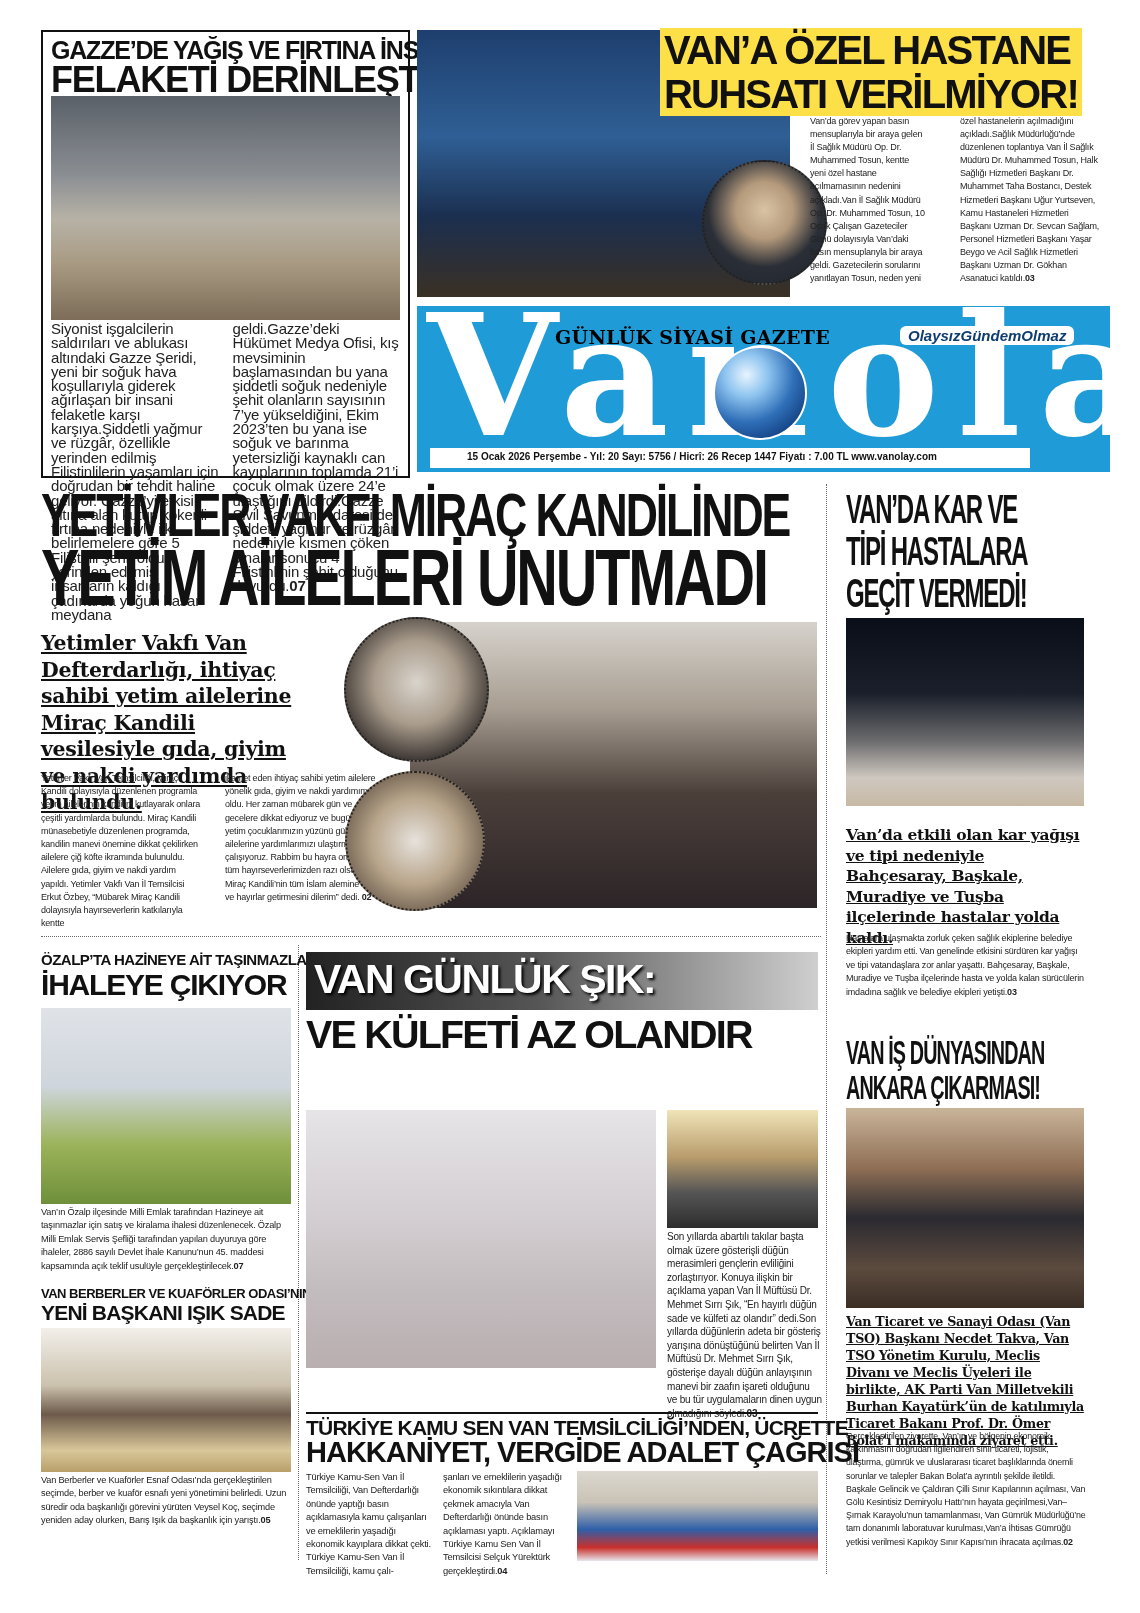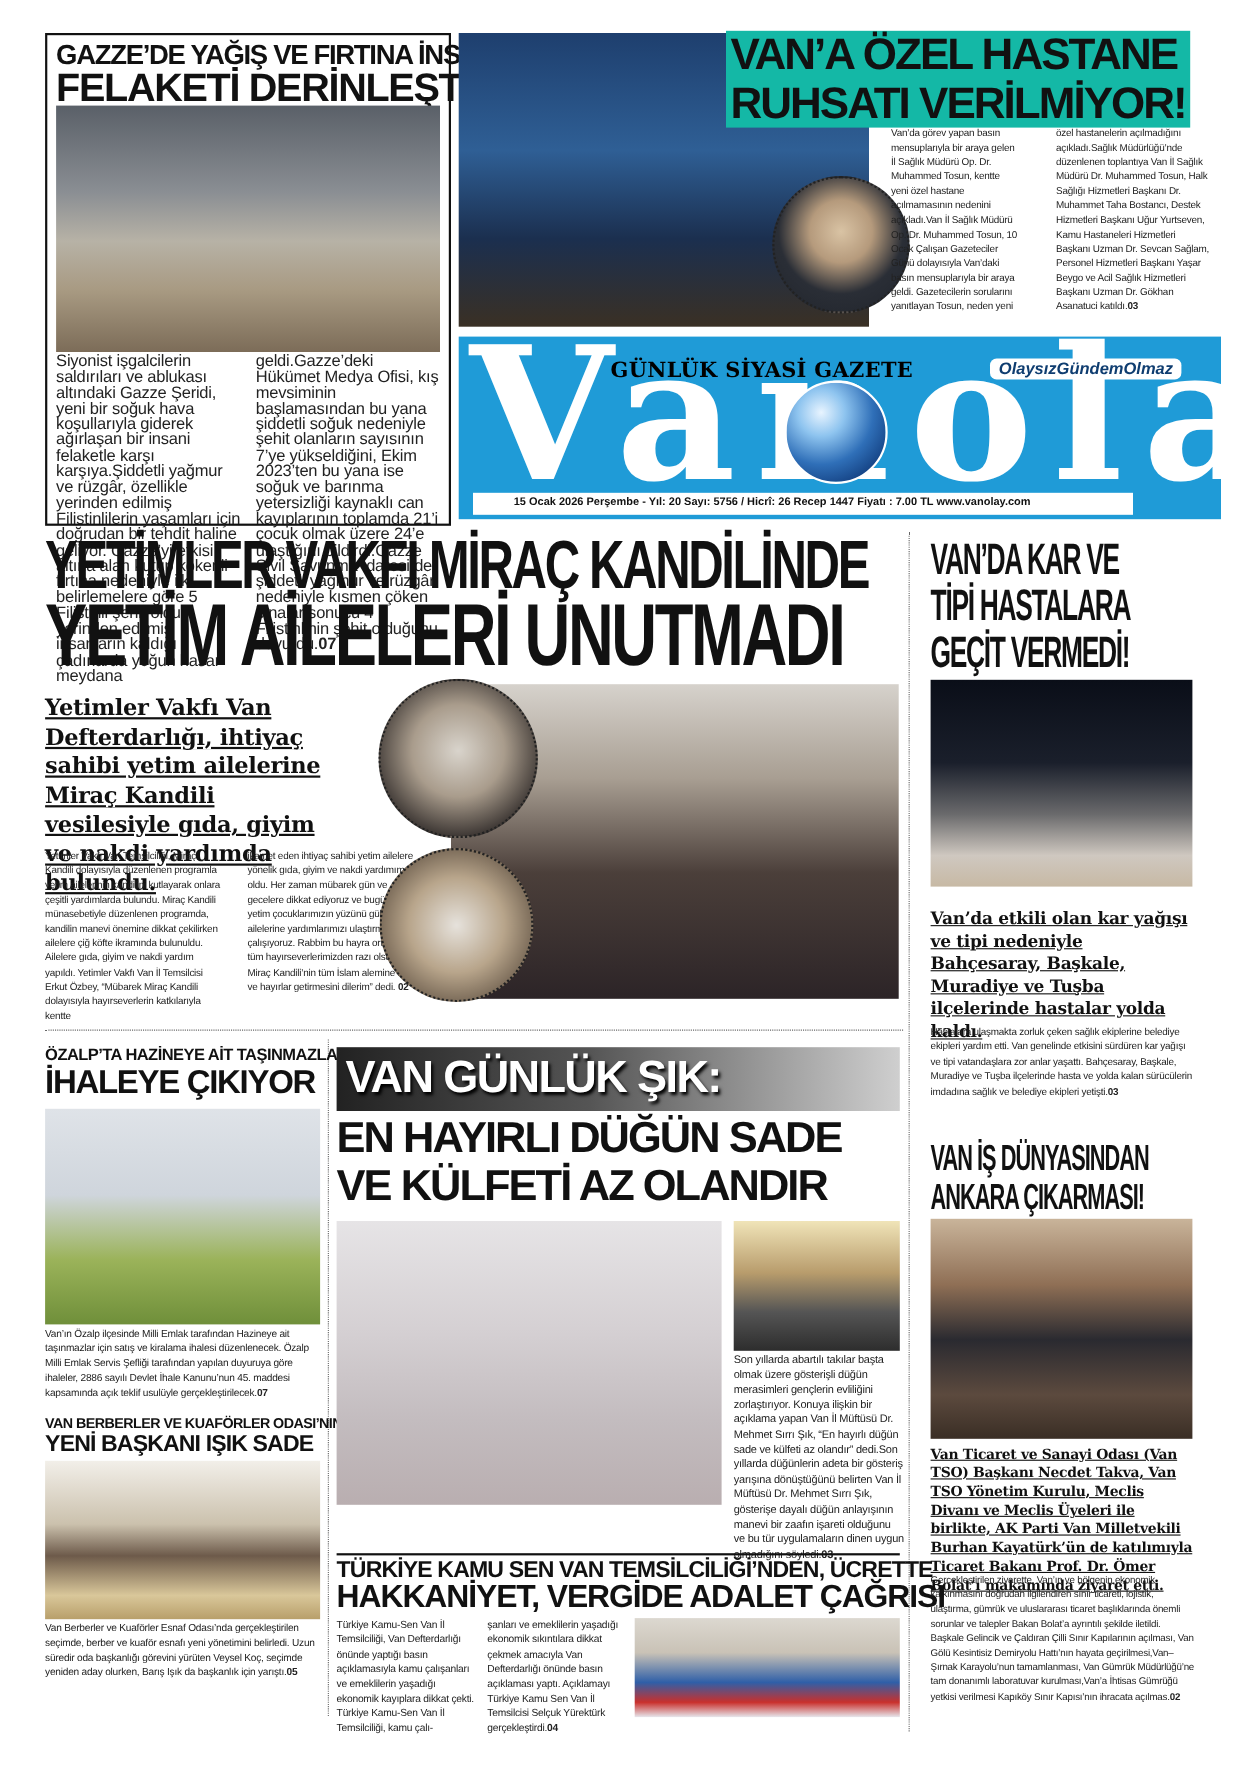--- a/index.html
+++ b/index.html
@@ -80,21 +80,21 @@
     <div style="font-size:36px">FELAKETİ DERİNLEŞTİRİYOR</div>
   </div>
   <div id="gaza-photo" class="abs photo"></div>
   <div id="gaza-text" class="abs body-text">
     <div>Siyonist işgalcilerin saldırıları ve ablukası altındaki Gazze Şeridi, yeni bir soğuk hava koşullarıyla giderek ağırlaşan bir insani felaketle karşı karşıya.Şiddetli yağmur ve rüzgâr, özellikle yerinden edilmiş Filistinlilerin yaşamları için doğrudan bir tehdit haline geliyor. Gazze’yi etkisi altına alan kutup kökenli fırtına nedeniyle ilk belirlemelere göre 5 Filistinli şehit oldu, yerinden edilmiş insanların kaldığı çadırlarda yoğun hasar meydana</div>
     <div><span>geldi.Gazze’deki Hükümet Medya Ofisi, kış mevsiminin başlamasından bu yana şiddetli soğuk nedeniyle şehit olanların sayısının 7’ye yükseldiğini, Ekim 2023’ten bu yana ise soğuk ve barınma yetersizliği kaynaklı can kayıplarının toplamda 21’i çocuk olmak üzere 24’e ulaştığını bildirdi.Gazze Sivil Savunma İdaresi de şiddetli yağmur ve rüzgâr nedeniyle kısmen çöken binalar sonucu 4 Filistinlinin şehit olduğunu duyurdu.</span><b>07</b></div>
   </div>
 </div>
 
 <div id="hosp-photo" class="abs photo"></div>
-<div id="hosp-title" class="abs" style="background:#14b8a6;padding:0 4px">
+<div id="hosp-title" class="abs" style="background:#fde047;padding:0 4px">
   <div>VAN’A ÖZEL HASTANE</div>
   <div>RUHSATI VERİLMİYOR!</div>
 </div>
 <div id="hosp-circle" class="abs"></div>
 <div id="hosp-col1" class="abs body-text" style="font-size:9px;line-height:13.1px">Van’da görev yapan basın mensuplarıyla bir araya gelen İl Sağlık Müdürü Op. Dr. Muhammed Tosun, kentte yeni özel hastane açılmamasının nedenini açıkladı.Van İl Sağlık Müdürü Op. Dr. Muhammed Tosun, 10 Ocak Çalışan Gazeteciler Günü dolayısıyla Van’daki basın mensuplarıyla bir araya geldi. Gazetecilerin sorularını yanıtlayan Tosun, neden yeni</div>
 <div id="hosp-col2" class="abs body-text" style="font-size:9px;line-height:13.1px"><span>özel hastanelerin açılmadığını açıkladı.Sağlık Müdürlüğü’nde düzenlenen toplantıya Van İl Sağlık Müdürü Dr. Muhammed Tosun, Halk Sağlığı Hizmetleri Başkanı Dr. Muhammet Taha Bostancı, Destek Hizmetleri Başkanı Uğur Yurtseven, Kamu Hastaneleri Hizmetleri Başkanı Uzman Dr. Sevcan Sağlam, Personel Hizmetleri Başkanı Yaşar Beygo ve Acil Sağlık Hizmetleri Başkanı Uzman Dr. Gökhan Asanatuci katıldı.</span><b>03</b></div>
 
 <div id="mast" class="abs">
   <div id="mast-big" class="abs"><span style="letter-spacing:18px">Vanolay</span></div>
   <div id="mast-globe" class="abs"></div>
@@ -141,21 +141,20 @@
 <div id="oz-text" class="abs body-text"><span>Van’ın Özalp ilçesinde Milli Emlak tarafından Hazineye ait taşınmazlar için satış ve kiralama ihalesi düzenlenecek. Özalp Milli Emlak Servis Şefliği tarafından yapılan duyuruya göre ihaleler, 2886 sayılı Devlet İhale Kanunu’nun 45. maddesi kapsamında açık teklif usulüyle gerçekleştirilecek.</span><b>07</b></div>
 
 <div id="ber-h1" class="abs">VAN BERBERLER VE KUAFÖRLER ODASI’NIN</div>
 <div id="ber-h2" class="abs">YENİ BAŞKANI IŞIK SADE</div>
 <div id="ber-photo" class="abs photo"></div>
 <div id="ber-text" class="abs body-text"><span>Van Berberler ve Kuaförler Esnaf Odası’nda gerçekleştirilen seçimde, berber ve kuaför esnafı yeni yönetimini belirledi. Uzun süredir oda başkanlığı görevini yürüten Veysel Koç, seçimde yeniden aday olurken, Barış Işık da başkanlık için yarıştı.</span><b>05</b></div>
 
 <div id="mf-bar" class="abs"></div>
 <div id="mf-h1" class="abs">VAN GÜNLÜK ŞIK:</div>
 <div id="mf-h2" class="abs">
-  <div>EN HAYIRLI DÜĞÜN SADE</div>
   <div>VE KÜLFETİ AZ OLANDIR</div>
 </div>
 <div id="mf-photo1" class="abs photo"></div>
 <div id="mf-photo2" class="abs photo"></div>
 <div id="mf-text" class="abs body-text"><span>Son yıllarda abartılı takılar başta olmak üzere gösterişli düğün merasimleri gençlerin evliliğini zorlaştırıyor. Konuya ilişkin bir açıklama yapan Van İl Müftüsü Dr. Mehmet Sırrı Şık, “En hayırlı düğün sade ve külfeti az olandır” dedi.Son yıllarda düğünlerin adeta bir gösteriş yarışına dönüştüğünü belirten Van İl Müftüsü Dr. Mehmet Sırrı Şık, gösterişe dayalı düğün anlayışının manevi bir zaafın işareti olduğunu ve bu tür uygulamaların dinen uygun olmadığını söyledi.</span><b>03</b></div>
 
 <div class="abs" style="left:306px;top:1412px;width:512px;border-top:2px solid #111"></div>
 <div id="ks-h1" class="abs">TÜRKİYE KAMU SEN VAN TEMSİLCİLİĞİ’NDEN, ÜCRETTE</div>
 <div id="ks-h2" class="abs">HAKKANİYET, VERGİDE ADALET ÇAĞRISI</div>
 <div id="ks-c1" class="abs body-text">Türkiye Kamu-Sen Van İl Temsilciliği, Van Defterdarlığı önünde yaptığı basın açıklamasıyla kamu çalışanları ve emeklilerin yaşadığı ekonomik kayıplara dikkat çekti. Türkiye Kamu-Sen Van İl Temsilciliği, kamu çalı-</div>

